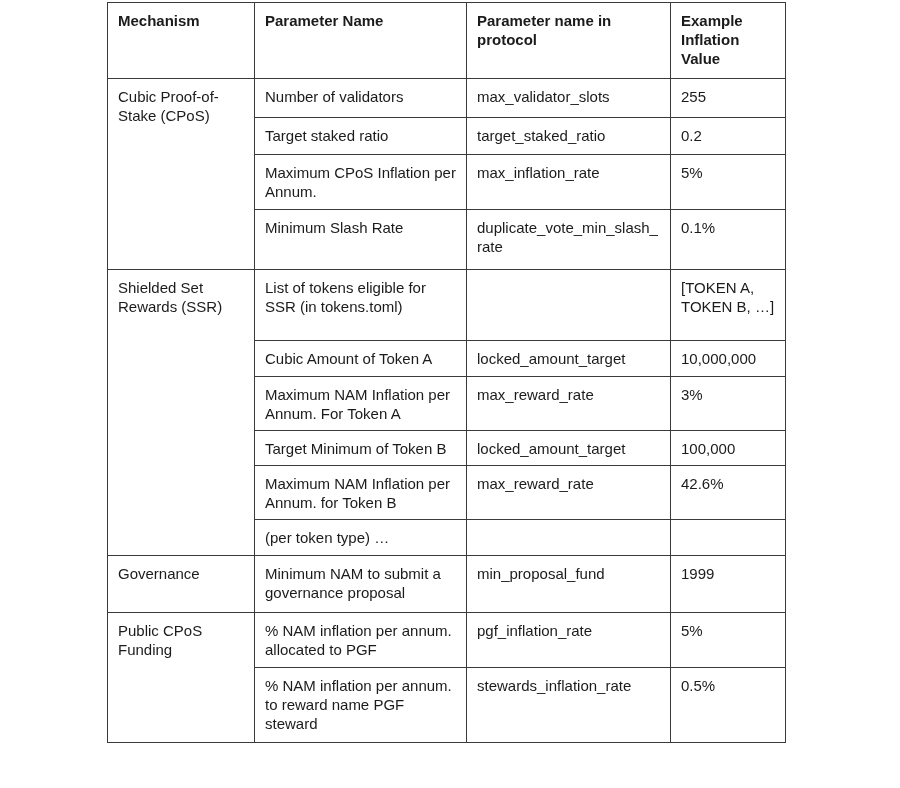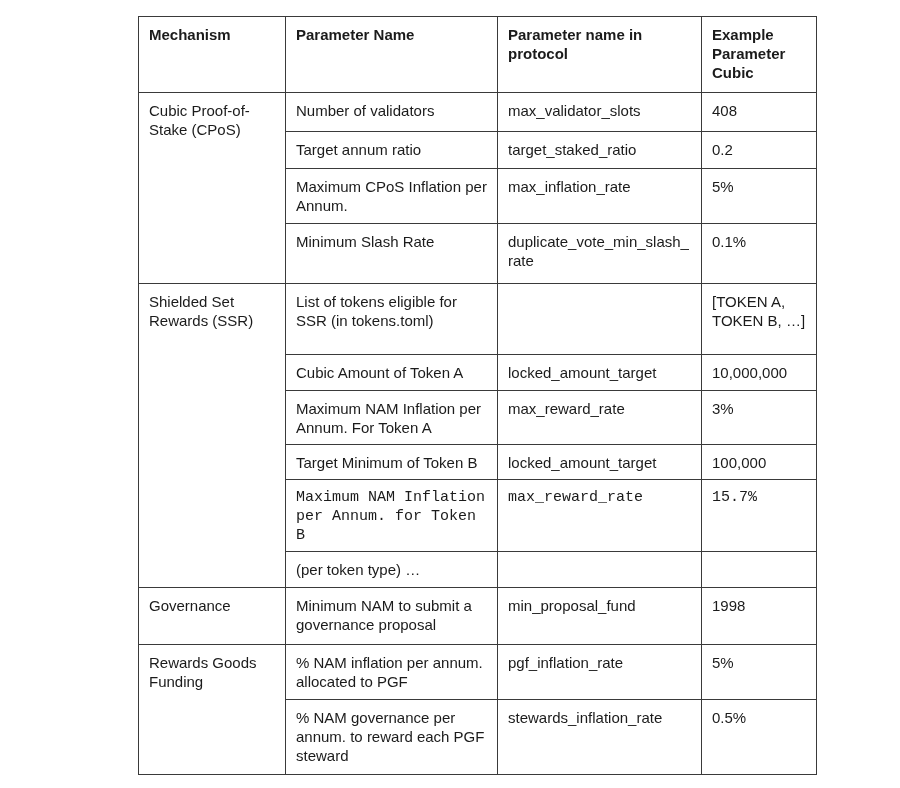--- a/index.html
+++ b/index.html
@@ -5,22 +5,21 @@
   * { box-sizing: border-box; margin: 0; padding: 0; }
   html, body {
     width: 900px; height: 788px;
     background: #ffffff;
     font-family: "Liberation Sans", sans-serif;
     color: #1b1b1b;
   }
   .table-wrap {
     position: absolute;
     left: 107px;
-    top: 16px;
-    margin-left: 31px;
+    top: 2px;
   }
   table {
     border-collapse: collapse;
     table-layout: fixed;
     width: 678px;
   }
   th, td {
     border: 1.5px solid #3a3a3a;
     vertical-align: top;
     padding: 8px 10px 6px 10px;
@@ -42,32 +41,32 @@
       <col style="width:147px">
       <col style="width:212px">
       <col style="width:204px">
       <col style="width:115px">
     </colgroup>
     <thead>
       <tr>
         <th>Mechanism</th>
         <th>Parameter Name</th>
         <th>Parameter name in protocol</th>
-        <th>Example Parameter Cubic</th>
+        <th>Example Inflation Value</th>
       </tr>
     </thead>
     <tbody id="tbody">
         <tr style="height: 39px;">
           <td class="mech" rowspan="4">Cubic Proof-of-Stake (CPoS)</td>
           <td class="pname">Number of validators</td>
           <td class="proto">max_validator_slots</td>
-          <td class="exval">408</td>
+          <td class="exval">255</td>
         </tr>
         <tr style="height: 37px;">
-          <td class="pname">Target annum ratio</td>
+          <td class="pname">Target staked ratio</td>
           <td class="proto">target_staked_ratio</td>
           <td class="exval">0.2</td>
         </tr>
         <tr style="height: 55px;">
           <td class="pname">Maximum CPoS Inflation per Annum.</td>
           <td class="proto">max_inflation_rate</td>
           <td class="exval">5%</td>
         </tr>
         <tr style="height: 60px;">
           <td class="pname">Minimum Slash Rate</td>
@@ -88,42 +87,42 @@
         <tr style="height: 54px;">
           <td class="pname">Maximum NAM Inflation per Annum. For Token A</td>
           <td class="proto">max_reward_rate</td>
           <td class="exval">3%</td>
         </tr>
         <tr style="height: 35px;">
           <td class="pname">Target Minimum of Token B</td>
           <td class="proto">locked_amount_target</td>
           <td class="exval">100,000</td>
         </tr>
-        <tr style="height: 54px; font-family: Liberation Mono, monospace;">
+        <tr style="height: 54px;">
           <td class="pname">Maximum NAM Inflation per Annum. for Token B</td>
           <td class="proto">max_reward_rate</td>
-          <td class="exval">15.7%</td>
+          <td class="exval">42.6%</td>
         </tr>
         <tr style="height: 36px;">
           <td class="pname">(per token type) …</td>
           <td class="proto"></td>
           <td class="exval"></td>
         </tr>
         <tr style="height: 57px;">
           <td class="mech" rowspan="1">Governance</td>
           <td class="pname">Minimum NAM to submit a governance proposal</td>
           <td class="proto">min_proposal_fund</td>
-          <td class="exval">1998</td>
+          <td class="exval">1999</td>
         </tr>
         <tr style="height: 55px;">
-          <td class="mech" rowspan="2">Rewards Goods Funding</td>
+          <td class="mech" rowspan="2">Public CPoS Funding</td>
           <td class="pname">% NAM inflation per annum. allocated to PGF</td>
           <td class="proto">pgf_inflation_rate</td>
           <td class="exval">5%</td>
         </tr>
         <tr style="height: 75px;">
-          <td class="pname">% NAM governance per annum. to reward each PGF steward</td>
+          <td class="pname">% NAM inflation per annum. to reward name PGF steward</td>
           <td class="proto">stewards_inflation_rate</td>
           <td class="exval">0.5%</td>
         </tr>
       </tbody>
   </table>
 </div>
 
 </body></html>

